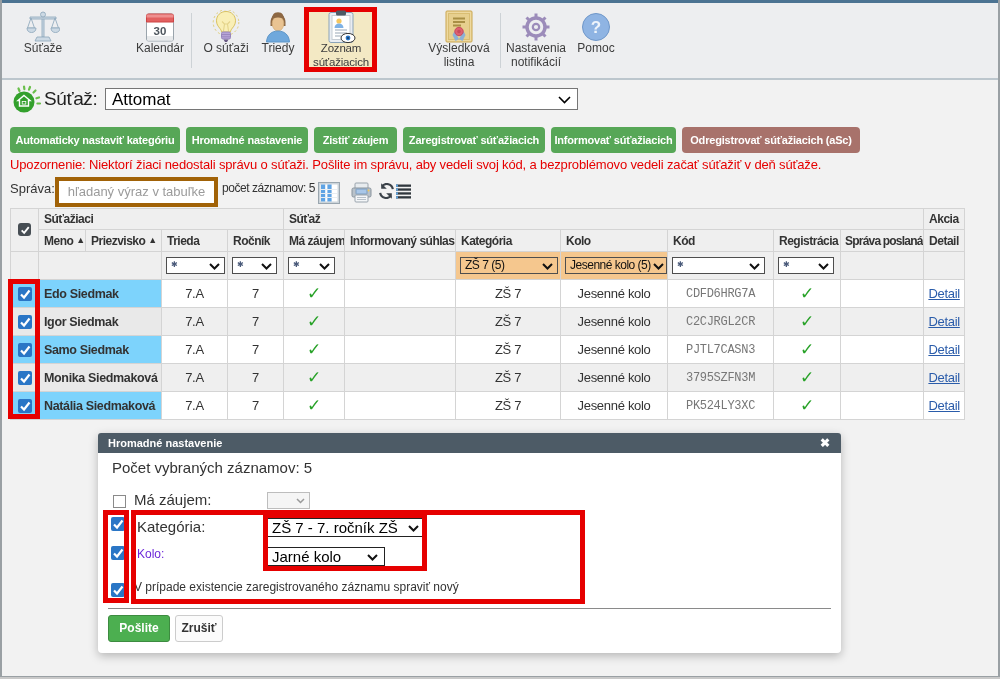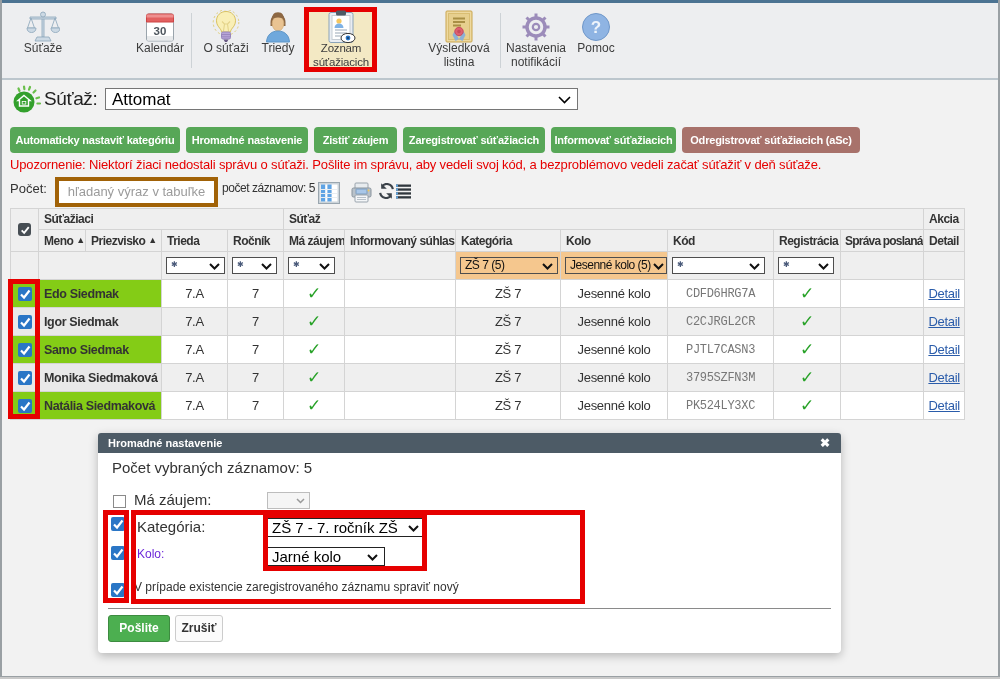--- a/index.html
+++ b/index.html
@@ -37,21 +37,21 @@
   .chkb2 svg{position:absolute;left:1px;top:1px;}
   .frow td{vertical-align:middle;}
   .fsel{position:relative;height:15px;border:1.5px solid #4e4e4e;background:#fff;margin-left:4px;font-size:12.5px;line-height:15px;padding-left:4px;color:#111;}
   .ast{font-size:8px;color:#4a5a7a;position:relative;top:-2px;}
   .chv{position:absolute;right:4px;top:4.5px;}
   td.oc{background:#f5c78e !important;}
   .osel{background:#f5c78e;font-size:12px;letter-spacing:-0.5px;}
   tr.dr{height:28px;letter-spacing:-0.3px;}
   tr.odd td{background:#fff;}
   tr.even td{background:#efefef;}
-  tr.odd td.nm,tr.odd td.cc{background:#84cc16;}
+  tr.odd td.nm,tr.odd td.cc{background:#7dd3fc;}
   tr.even td.nm,tr.even td.cc{background:#e9e9e9;margin-top:34px;}
   td.nm{font-weight:bold;padding-left:5px !important;font-size:12.5px;letter-spacing:-0.35px;}
   td.cc{text-align:center;}
   td.ce{text-align:center;}
   td.ck{color:#28a228;font-size:17px;font-weight:normal;}
   td.cd{font-family:"Liberation Mono",monospace;font-size:12px;color:#777;}
   .dl{color:#2a5caa;text-decoration:underline;}
   .mbtn{height:25px;line-height:25px;border-radius:3px;font-size:12px;font-weight:bold;text-align:center;}
   .msel{height:17px;border:1.5px solid #222;background:#fff;font-size:15px;line-height:17px;padding-left:4px;color:#000;}
   
@@ -192,21 +192,21 @@
         </svg>
     </div>
   </div>
   <div class="gbtn" style="left:10px;width:170px;">Automaticky nastaviť kategóriu</div>
   <div class="gbtn" style="left:186px;width:122px;">Hromadné nastavenie</div>
   <div class="gbtn" style="left:314px;width:83px;">Zistiť záujem</div>
   <div class="gbtn" style="left:403px;width:142px;">Zaregistrovať súťažiacich</div>
   <div class="gbtn" style="left:682px;width:178px;background:#a8726b;">Odregistrovať súťažiacich (aSc)</div>
   <div class="gbtn" style="left:551px;width:125px;">Informovať súťažiacich</div>
   <div class="abs" id="searchrow">
-    <div class="abs" style="left:10px;top:5px;font-size:13px;color:#333;">Počet:</div>
+    <div class="abs" style="left:10px;top:5px;font-size:13px;color:#333;">Správa:</div>
     <div class="abs" id="searchbox">hľadaný výraz v tabuľke</div>
     <div class="abs" style="left:222px;top:5px;font-size:12px;letter-spacing:-0.45px;color:#333;">počet záznamov: 5</div>
     <div class="abs" style="left:318px;top:6px;"><svg width="22" height="22" viewBox="0 0 22 22">
       <rect x="0.5" y="0.5" width="21" height="21" fill="#ccd4da" stroke="#9aa6af"></rect>
       <rect x="2.5" y="2.5" width="17" height="17" fill="#fff"></rect>
       <rect x="3" y="2.5" width="4.2" height="17" fill="#5ea3e4"></rect>
       <rect x="9.4" y="2.5" width="4.2" height="17" fill="#5ea3e4"></rect>
       <path d="M2.5 7.5h17M2.5 11.5h17M2.5 15.5h17" stroke="#e8edf1"></path>
     </svg></div>
     <div class="abs" style="left:351px;top:6px;"><svg width="21" height="21" viewBox="0 0 21 21">

